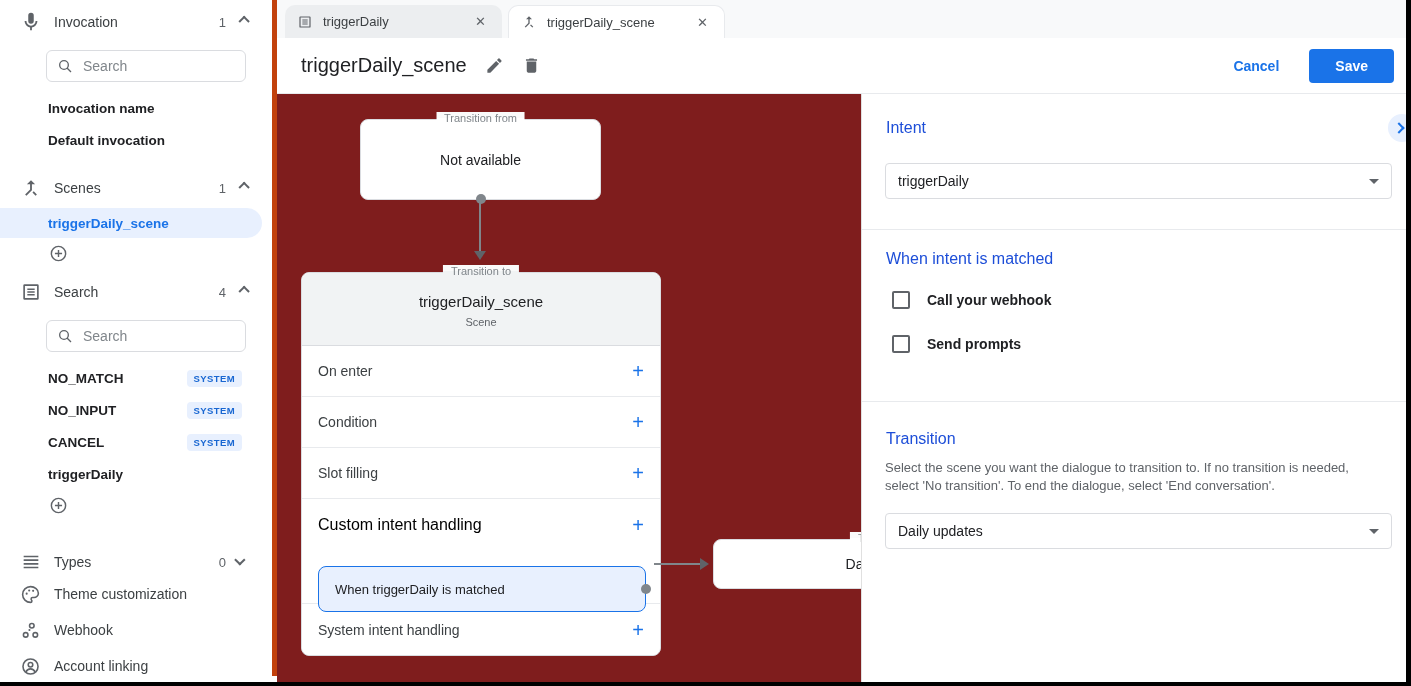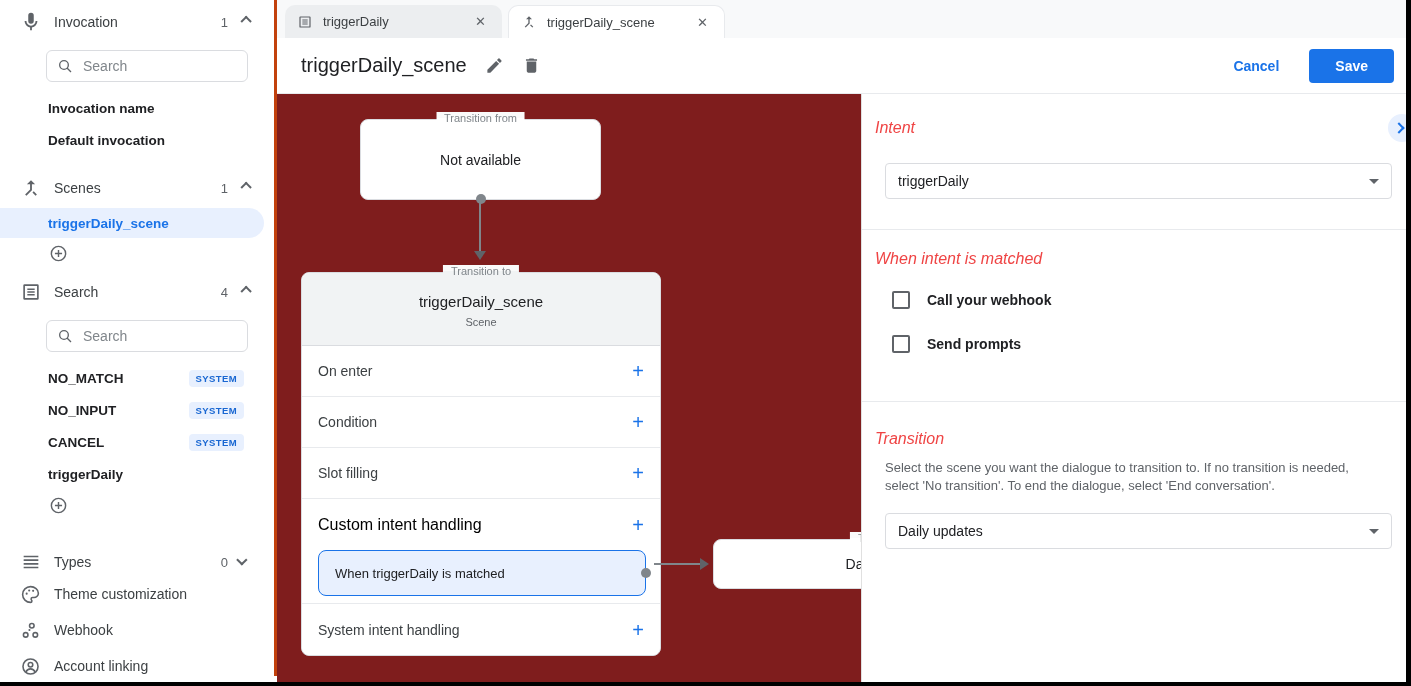--- a/index.html
+++ b/index.html
@@ -4,21 +4,21 @@
 <style>
   * { margin:0; padding:0; box-sizing:border-box; font-family:"Liberation Sans", sans-serif; }
   html,body { width:1411px; height:686px; overflow:hidden; background:#fff; }
   #app { position:relative; width:1411px; height:686px; background:#fff; }
 
   
   .edge-r { position:absolute; top:0; right:0; width:5px; height:100%; background:#000; z-index:99; }
   .edge-b { position:absolute; left:0; bottom:0; width:100%; height:4px; background:#000; z-index:99; }
 
   
-  .sidebar { position:absolute; left:0; top:0; width:277px; height:676px; background:#fff; border-right:3px solid #c2410c; overflow:hidden; z-index:10; }
+  .sidebar { position:absolute; left:0; top:0; width:277px; height:676px; background:#fff; border-right:5px solid #c2410c; overflow:hidden; z-index:10; }
   .sec { display:flex; align-items:center; height:28px; padding:0 26px 0 20px; cursor:pointer; }
   .sec svg { width:22px; height:22px; flex:0 0 22px; }
   .sec-label { margin-left:12px; font-size:14px; color:#3c4043; }
   .sec .count { margin-left:auto; font-size:13px; color:#5f6368; }
   .chev { width:8px; height:8px; border-left:2px solid #5f6368; border-bottom:2px solid #5f6368; display:inline-block; margin-left:12px; }
   .chev.up { transform:rotate(135deg) translate(-2px,-1px); }
   .chev.down { transform:rotate(-45deg) translate(0,-3px); }
 
   .search-box { display:flex; align-items:center; height:32px; margin:14px 26px 10px 46px; border:1px solid #dadce0; border-radius:6px; background:#fff; padding:0 10px; }
   .search-box svg { width:16px; height:16px; flex:0 0 16px; }
@@ -72,31 +72,31 @@
   .scene-card { left:24px; top:178px; width:360px; }
   .scene-card .card-header { background:#f1f3f4; border-bottom:1px solid #dadce0; border-radius:8px 8px 0 0; height:73px; text-align:center; padding-top:20px; }
   .scene-card .card-title { font-size:15px; color:#202124; }
   .scene-card .card-sub { font-size:11px; color:#5f6368; margin-top:6px; }
   .card-row { display:flex; align-items:center; height:51px; padding:0 16px; border-bottom:1px solid #e8eaed; background:#fff; }
   .card-row:last-child { border-bottom:none; border-radius:0 0 8px 8px; }
   .card-row .row-label { font-size:14px; color:#3c4043; }
   .plus-btn { margin-left:auto; border:none; background:none; color:#1a73e8; font-size:20px; font-weight:normal; cursor:pointer; line-height:1; }
   .custom-row { height:105px; border-bottom:1px solid #e8eaed; background:#fff; }
   .custom-row .row-top { display:flex; align-items:center; height:51px; padding:0 16px; }
-  .handler-item { position:relative; margin:0 14px 0 16px; height:46px; background:#e8f0fe; border:1.5px solid #1a73e8; border-radius:8px; display:flex; align-items:center; padding-left:16px; font-size:13px; color:#202124; cursor:pointer; }
+  .handler-item { position:relative; margin:16px 14px 0 16px; height:46px; background:#e8f0fe; border:1.5px solid #1a73e8; border-radius:8px; display:flex; align-items:center; padding-left:16px; font-size:13px; color:#202124; cursor:pointer; }
   .handler-item .dot { right:-6px; top:50%; transform:translateY(-50%); }
 
   .target-card { left:436px; top:445px; width:350px; height:50px; }
   .target-card .node-content { display:flex; align-items:center; justify-content:center; height:100%; font-size:14px; color:#202124; }
 
   
   .panel { position:absolute; left:584px; top:0; right:0; bottom:0; background:#fff; border-left:1px solid #e0e0e0; z-index:5; }
   .collapse-btn { position:absolute; top:20px; right:-10px; width:28px; height:28px; border-radius:50%; background:#e8f0fe; border:none; cursor:pointer; }
   .collapse-btn .chev-r { position:absolute; left:7px; top:10px; width:8px; height:8px; border-right:2.5px solid #1a73e8; border-top:2.5px solid #1a73e8; transform:rotate(45deg); }
-  .panel h2 { font-size:16px; font-weight:normal; color:#ef4444; position:absolute; left:13px;font-style:italic; }
+  .panel h2 { font-size:16px; font-weight:normal; color:#1d4ed8; position:absolute; left:24px; }
   .dropdown { position:absolute; left:23px; right:14px; height:36px; border:1px solid #dadce0; border-radius:4px; display:flex; align-items:center; padding:0 12px; cursor:pointer; background:#fff; }
   .dropdown .dd-value { font-size:14px; color:#202124; }
   .caret { margin-left:auto; width:0; height:0; border-left:5px solid transparent; border-right:5px solid transparent; border-top:5px solid #5f6368; }
   .pdivider { position:absolute; left:0; right:0; height:1px; background:#e8eaed; }
   .cb-row { position:absolute; left:30px; display:flex; align-items:center; cursor:pointer; }
   .cb { width:18px; height:18px; border:2px solid #5f6368; border-radius:2px; background:#fff; }
   .cb-label { margin-left:17px; font-size:14px; font-weight:bold; color:#202124; }
   .panel p { position:absolute; left:23px; right:22px; font-size:13px; color:#5f6368; line-height:18px; }
 </style>
 </head>

